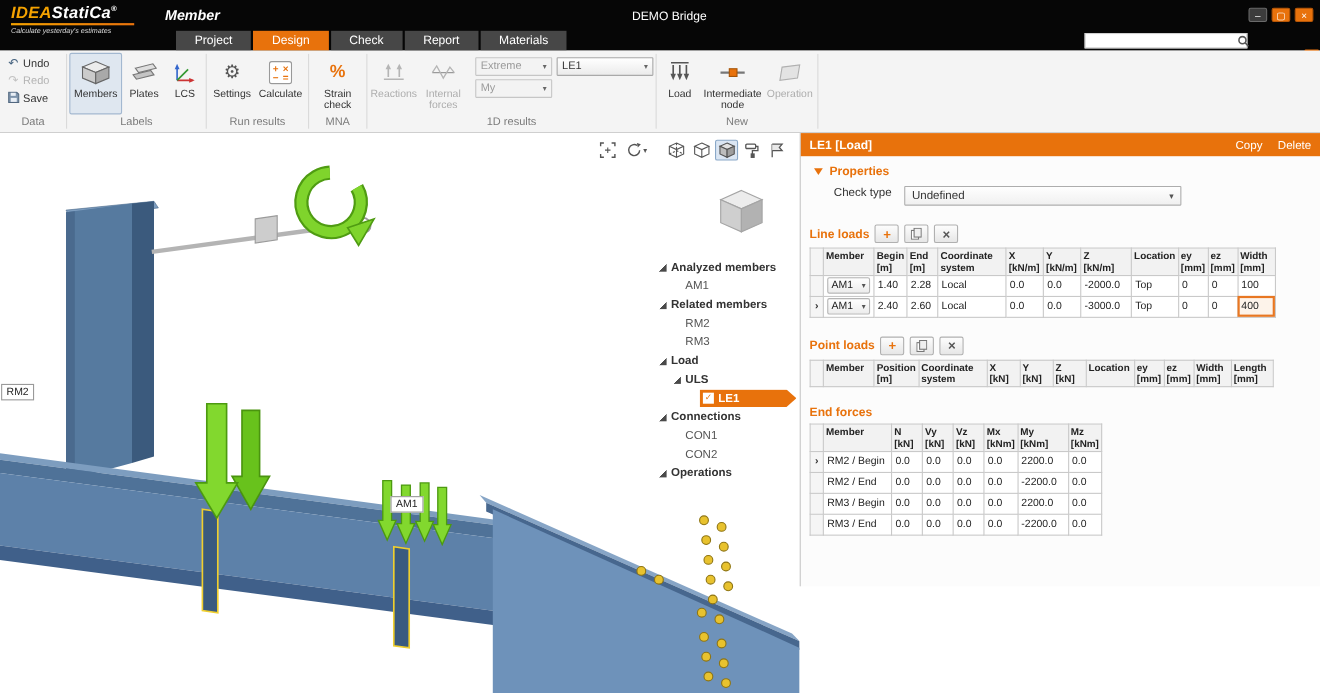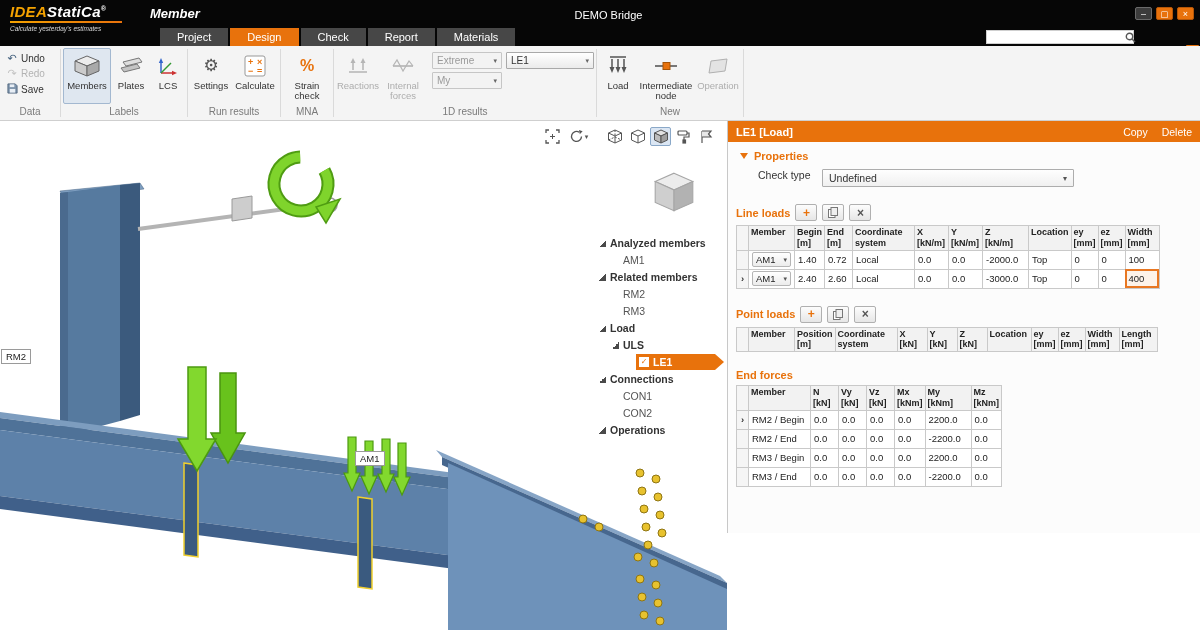--- a/index.html
+++ b/index.html
@@ -598,21 +598,21 @@
             <tbody>
               <tr>
                 <td class="selc"></td>
                 <td>
                   <span class="cell-dd">
                     <span>AM1</span>
                     <span class="cdd">▾</span>
                   </span>
                 </td>
                 <td>1.40</td>
-                <td>0.72</td>
+                <td>2.28</td>
                 <td>Local</td>
                 <td>0.0</td>
                 <td>0.0</td>
                 <td>-2000.0</td>
                 <td>Top</td>
                 <td>0</td>
                 <td>0</td>
                 <td>100</td>
               </tr>
               <tr>

